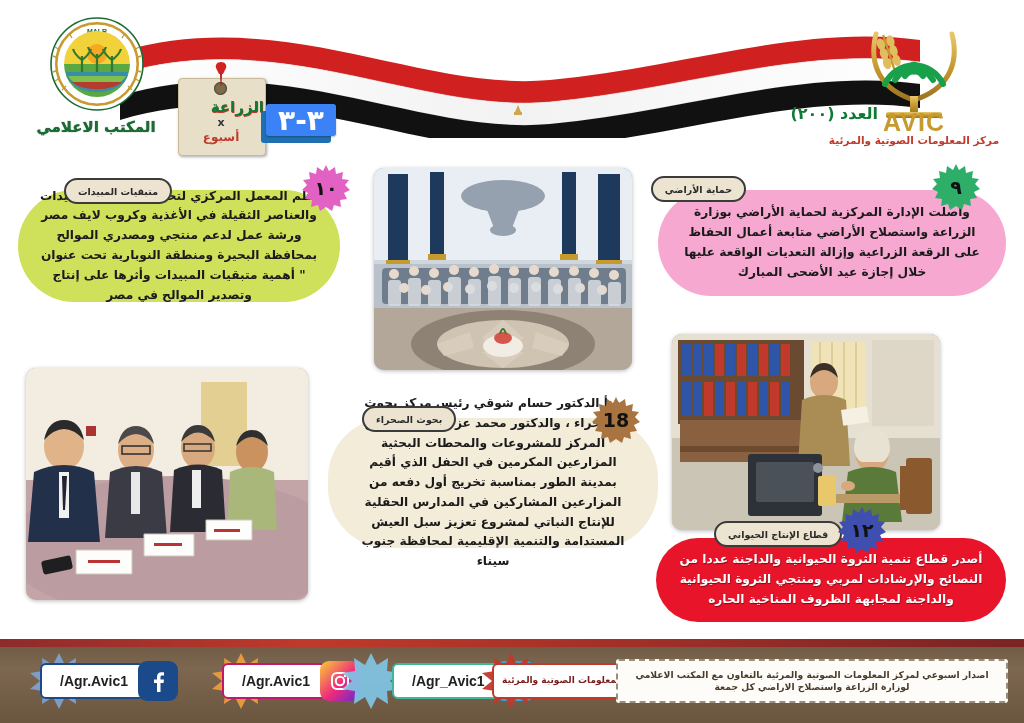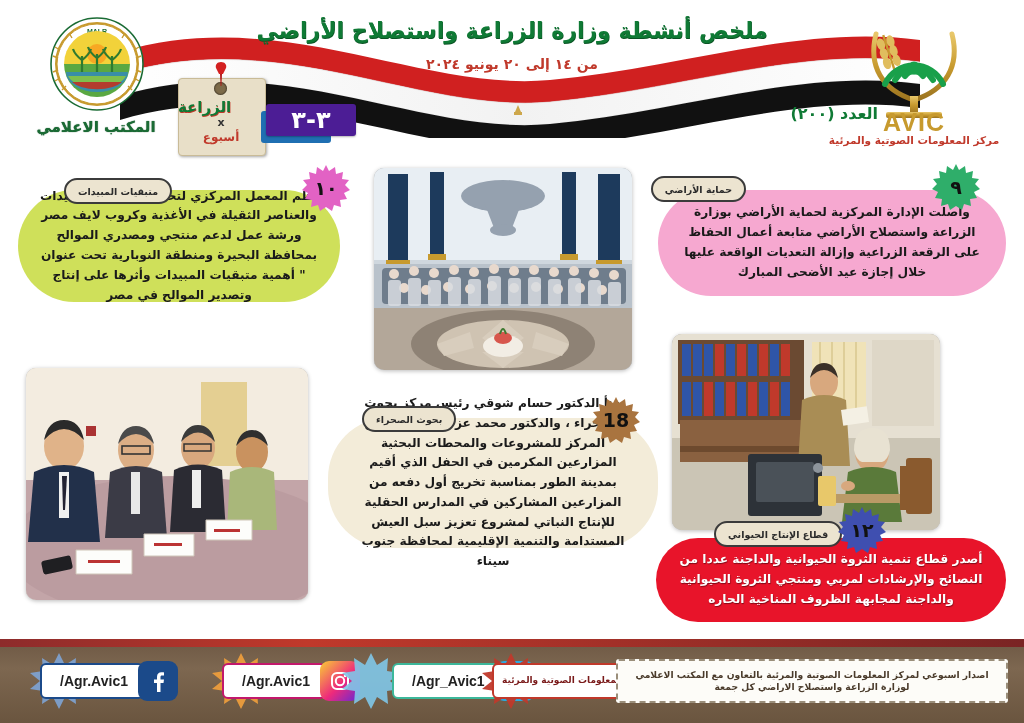--- a/index.html
+++ b/index.html
@@ -39,33 +39,33 @@
     font-size:16px;z-index:8;direction:rtl;}
 
   
   .tag-wrap{position:absolute;left:178px;top:62px;width:86px;height:92px;z-index:9;}
   .tag-body{position:absolute;left:0;top:16px;width:86px;height:76px;
     background:#e8dfc8;border:1px solid #c9bb97;border-radius:4px;
     box-shadow:1px 1px 3px rgba(0,0,0,.35);}
   .tag-hole{position:absolute;left:36px;top:20px;width:13px;height:13px;border-radius:50%;
     background:#7d6b4a;box-shadow:inset 0 0 2px #000;}
   .pin{position:absolute;left:30px;top:-2px;width:26px;height:30px;}
-  .tag-l1{position:absolute;left:0;top:36px;width:86px;text-align:left;
+  .tag-l1{position:absolute;left:0;top:36px;width:86px;text-align:right;
     color:#0f7a35;font-weight:bold;font-size:15px;text-shadow:0.5px 0.5px 0 #c0392b;}
   .tag-l2{position:absolute;left:0;top:54px;width:86px;text-align:center;
     color:#333;font-weight:bold;font-size:11px;}
   .tag-l3{position:absolute;left:0;top:68px;width:86px;text-align:center;
     color:#c0392b;font-weight:bold;font-size:12px;}
 
   .page-badge{position:absolute;left:266px;top:104px;width:70px;height:36px;z-index:9;}
   .page-badge .shadow{position:absolute;left:-5px;top:7px;width:70px;height:32px;
     background:#1f6fb2;border-radius:3px;}
-  .page-badge .face{position:absolute;left:0;top:0;width:90px;height:32px;
-    background:#4c1d95;border-radius:3px;display:flex;align-items:center;justify-content:center;
-    color:#fff;font-weight:bold;font-size:24px;box-shadow:0 1px 2px rgba(0,0,0,.3);}
+  .page-badge .face{position:absolute;left:0;top:0;width:70px;height:32px;
+    background:#3b82f6;border-radius:3px;display:flex;align-items:center;justify-content:center;
+    color:#fff;font-weight:bold;font-size:28px;box-shadow:0 1px 2px rgba(0,0,0,.3);}
 
   
   .callout{position:absolute;border-radius:60px;box-sizing:border-box;
     display:flex;align-items:center;justify-content:center;padding:14px 22px;z-index:3;}
   .callout p{margin:0;text-align:center;font-weight:bold;line-height:1.62;
     color:#1a1a1a;font-size:12.2px;}
 
   .minitag{position:absolute;z-index:8;background:#ece4d0;border:2px solid #3b3b3b;
     border-radius:16px;height:22px;display:flex;align-items:center;justify-content:center;
     padding:0 12px;font-size:9.5px;font-weight:bold;color:#2b2b2b;white-space:nowrap;}
@@ -209,22 +209,20 @@
       <g fill="none" stroke="#19a04a" stroke-width="6" stroke-linecap="round">
         <path d="M58,54 m-9,6 a11,11 0 0 1 18,0"></path>
         <path d="M58,54 m-19,10 a22,22 0 0 1 38,0"></path>
         <path d="M58,54 m-29,14 a32,32 0 0 1 58,0"></path>
       </g>
       <circle cx="58" cy="52" r="6.5" fill="#19a04a"></circle>
     </svg>
     <div class="avic-word">AVIC</div>
     <div class="avic-caption">مركز المعلومات الصوتية والمرئية</div>
 
-    <div class="main-title">ملخص أنشطة وزارة الزراعة واستصلاح الأراضي</div>
-    <div class="sub-title">من ١٤ إلى ٢٠ يونيو ٢٠٢٤</div>
     <div class="issue-no">العدد (٢٠٠)</div>
 
     <div class="tag-wrap">
       <div class="tag-body"></div>
       <div class="tag-hole"></div>
       <svg class="pin" viewBox="0 0 26 30">
         <path d="M13,2 C9,2 7,5 8,8 L11,14 L15,14 L18,8 C19,5 17,2 13,2 Z" fill="#d32020"></path>
         <path d="M12,14 L14,14 L13.4,26 L12.6,26 Z" fill="#b01818"></path>
       </svg>
       <div class="tag-l1">الزراعة</div>

